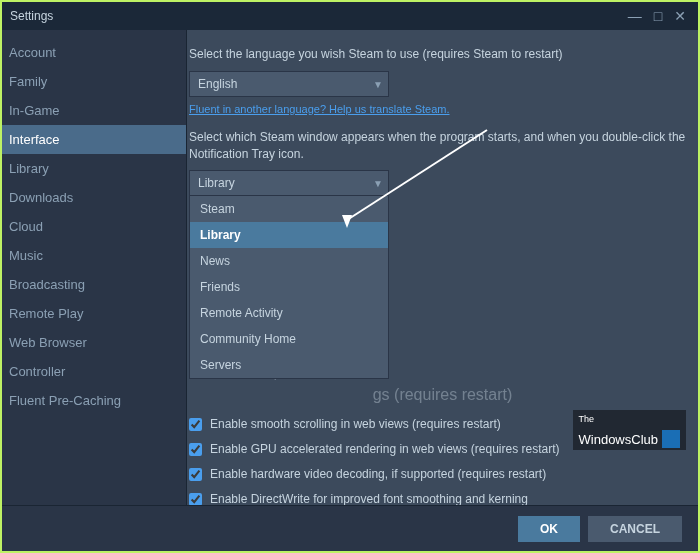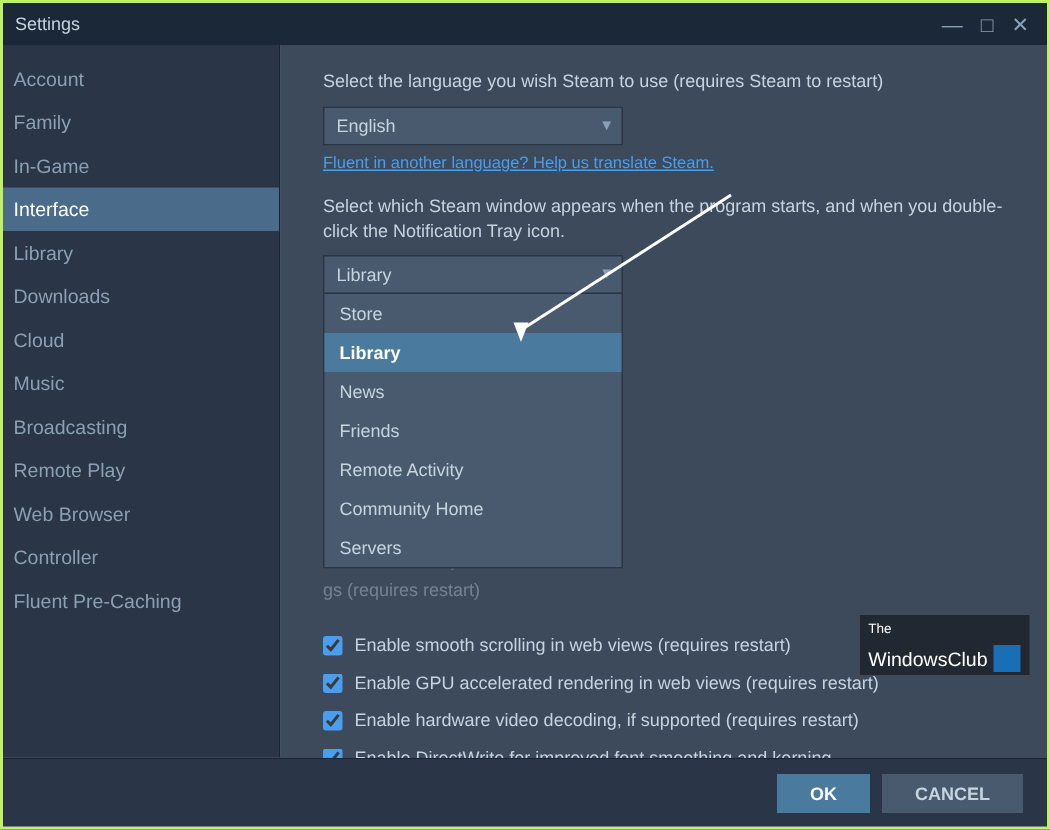--- a/index.html
+++ b/index.html
@@ -63,21 +63,21 @@
       cursor: pointer;
       font-size: 13px;
     }
     .sidebar-item.active {
       background: #4a6b8a;
       color: #ffffff;
     }
     .main-panel {
       flex: 1;
       background: #3c4a5c;
-      padding: 16px 28px;
+      padding: 16px 2px;
       overflow-y: auto;
       position: relative;
     }
     .section-label {
       color: #c6d4df;
       font-size: 12px;
       margin-bottom: 8px;
       line-height: 1.4;
     }
     .select-wrapper {
@@ -234,39 +234,39 @@
       
       <div class="dropdown-container second-select-area">
         <div class="select-wrapper" style="margin-bottom:0;">
           <select class="styled-select">
             <option>Library</option>
           </select>
           <span class="select-arrow">▼</span>
         </div>
         
         <div class="dropdown-open">
-          <div class="dropdown-item">Store</div>
+          <div class="dropdown-item">Steam</div>
           <div class="dropdown-item selected">Library</div>
           <div class="dropdown-item">News</div>
           <div class="dropdown-item">Friends</div>
           <div class="dropdown-item">Remote Activity</div>
           <div class="dropdown-item">Community Home</div>
           <div class="dropdown-item">Servers</div>
         </div>
       </div>
 
       
       <div style="height: 170px;"></div>
 
       
       <div style="position: relative; margin-bottom: 12px;">
         <div class="rows-behind" style="color:#c6d4df; font-size:12px; margin-bottom:6px;">
           <span>Steam to restart)</span>
         </div>
-        <div class="rows-behind" style="color:#c6d4df; font-size:12px; margin-bottom:22px;">
+        <div class="rows-behind" style="color:#c6d4df; font-size:16px; margin-bottom:12px;text-align:center;">
           <span>gs (requires restart)</span>
         </div>
       </div>
 
       
       <div class="checkbox-row">
         <input type="checkbox" checked="" style="">
         <span class="checkbox-label">Enable smooth scrolling in web views (requires restart)</span>
       </div>
       <div class="checkbox-row">

